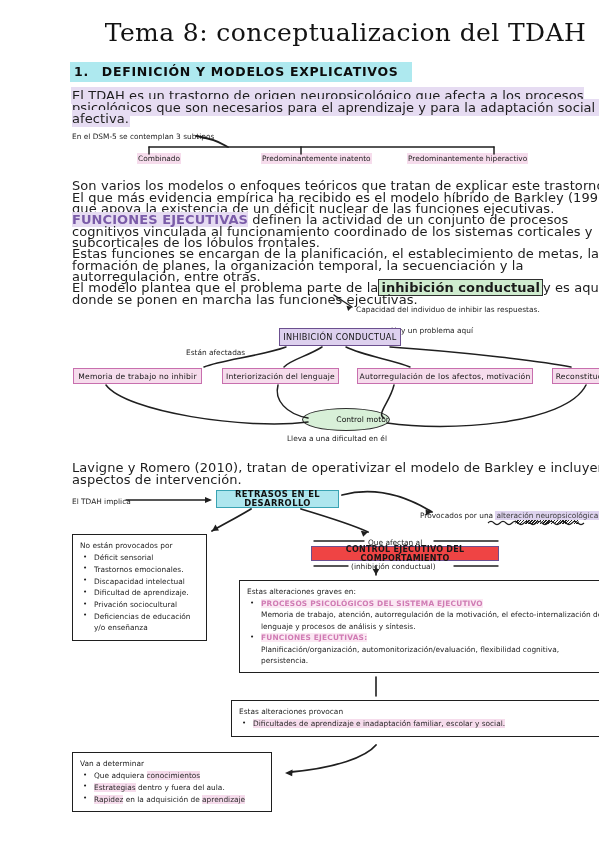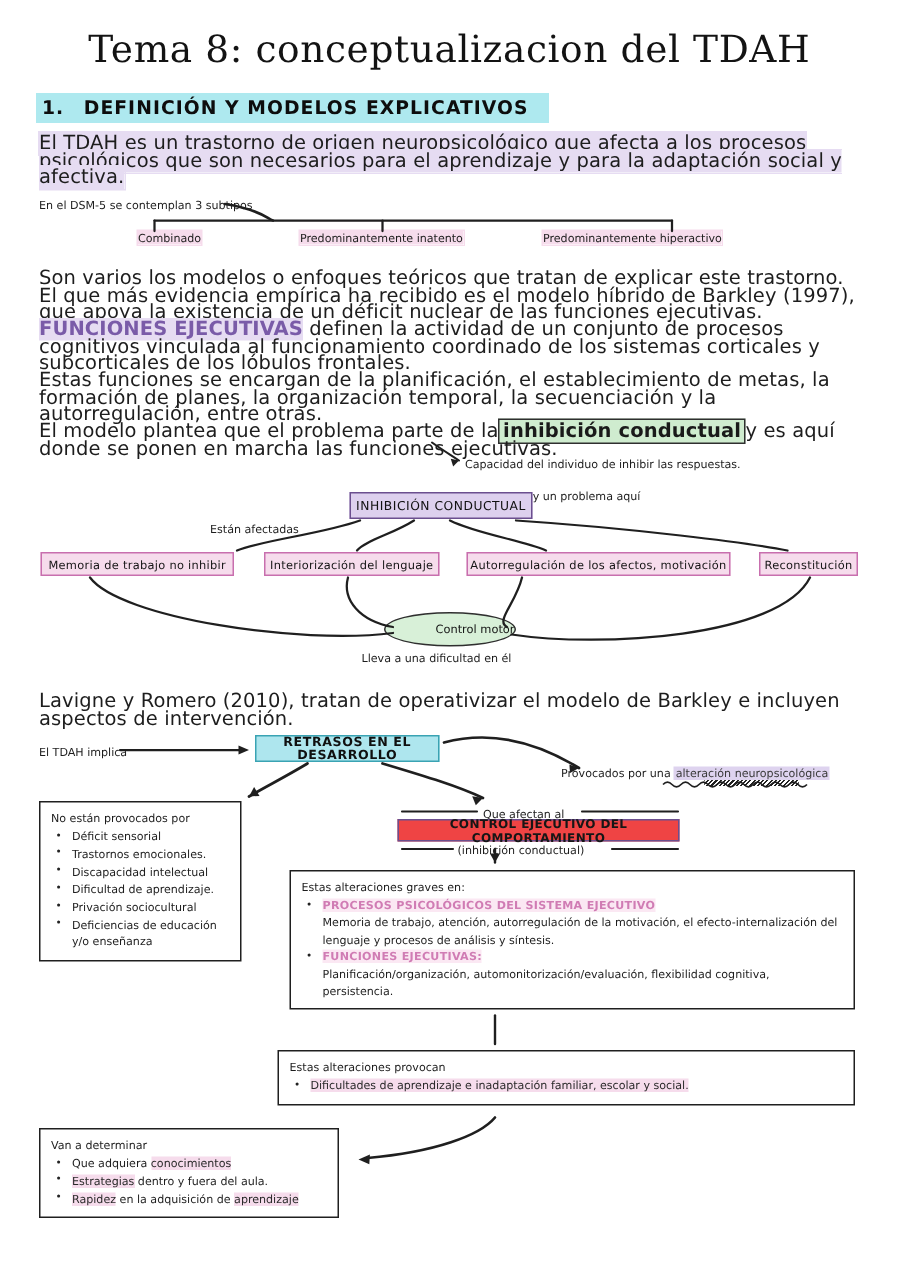--- a/index.html
+++ b/index.html
@@ -13,20 +13,21 @@
     position: relative;
     font-family: "DejaVu Sans", sans-serif;
     color: #1a1a1a;
     overflow: hidden;
   }
   .page {
     position: absolute;
     inset: 0;
     width: 539px;
     height: 848px;
+    margin-left: 46px;
   }
 
   
   .doc-title {
     position: absolute;
     top: 18px;
     left: 0;
     width: 599px;
     text-align: center;
     font-family: "DejaVu Serif", serif;
@@ -209,21 +210,21 @@
 
   <div class="para" style="top:90px; left:26px; width:548px;">
     <span class="hl-lav">El TDAH es un trastorno de origen neuropsicológico que afecta a los procesos psicológicos que son necesarios para el aprendizaje y para la adaptación social y afectiva.</span>
   </div>
 
   <div class="lbl" style="top:132px; left:26px;">En el DSM-5 se contemplan 3 subtipos</div>
 
   <div class="lbl" style="top:154px; left:92px;">
     <span class="hl-pink">Combinado</span>
   </div>
-  <div class="lbl" style="top:154px; left:200px;">
+  <div class="lbl" style="top:154px; left:216px;">
     <span class="hl-pink">Predominantemente inatento</span>
   </div>
   <div class="lbl" style="top:154px; left:362px;">
     <span class="hl-pink">Predominantemente hiperactivo</span>
   </div>
 
   <div class="para" style="top:180px; left:26px; width:548px;">Son varios los modelos o enfoques teóricos que tratan de explicar este trastorno. El que más evidencia empírica ha recibido es el modelo híbrido de Barkley (1997), que apoya la existencia de un déficit nuclear de las funciones ejecutivas.</div>
 
   <div class="para" style="top:214px; left:26px; width:548px;">
     <span class="term-fe">FUNCIONES EJECUTIVAS</span>

